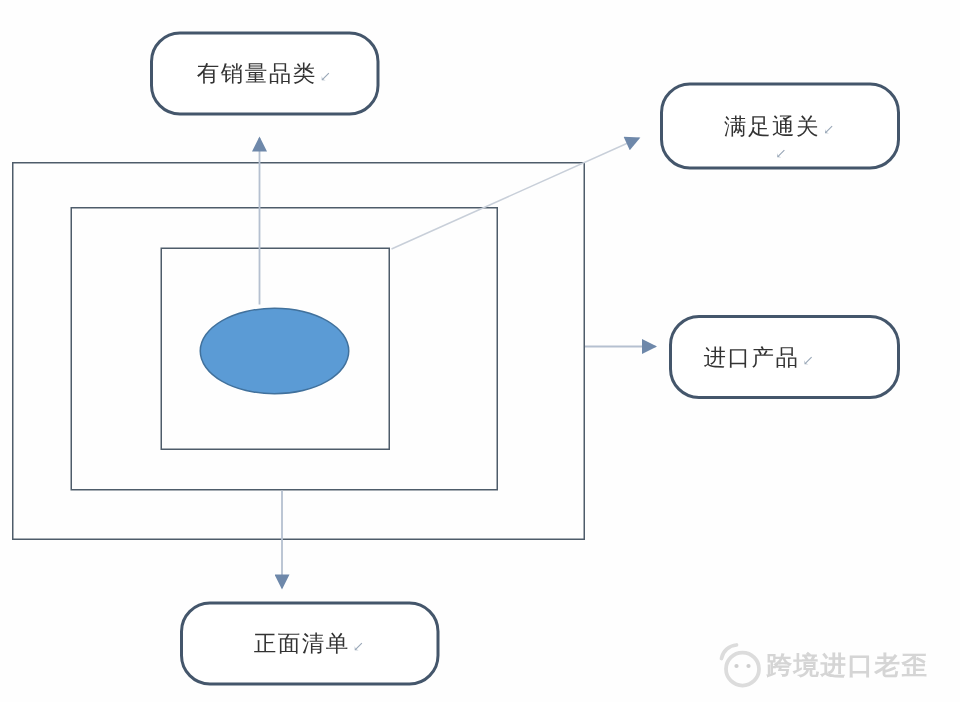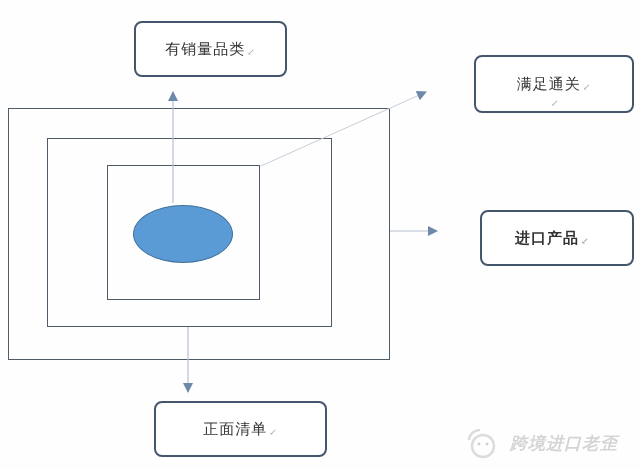--- a/index.html
+++ b/index.html
@@ -11,35 +11,35 @@
   .rect{border:1.5px solid #4e5c6a;background:transparent;}
   .rect-outer{left:8px;top:108px;width:382px;height:252px;}
   .rect-middle{left:47px;top:138px;width:285px;height:189px;}
   .rect-inner{left:107px;top:165px;width:153px;height:135px;}
   .ellipse{
     left:133px;top:205px;width:100px;height:58px;border-radius:50%;
     background:#5b9bd5;border:1.5px solid #41719c;
   }
   .node{
     position:absolute;box-sizing:border-box;background:#ffffff;
-    border:2px solid #44566b;border-radius:8px;
+    border:2px solid #44566b;border-radius:20px;
     display:flex;align-items:center;justify-content:center;
-    font-size:15px;color:#333333;letter-spacing:1px;margin-left:34px;
+    font-size:15px;color:#333333;letter-spacing:1px;
   }
   .node-top{left:100px;top:21px;width:153px;height:56px;}
   .node-clearance{left:440px;top:55px;width:160px;height:58px;}
-  .node-import{left:446px;top:210px;width:154px;height:56px;justify-content:flex-start;padding-left:33px;font-weight:bold;}
+  .node-import{left:446px;top:210px;width:154px;height:56px;justify-content:flex-start;padding-left:21px;}
   .node-positive{left:120px;top:401px;width:173px;height:56px;}
   .ret{font-size:9px;color:#9aa8b8;margin-left:2px;transform:translateY(3px);}
   .ret2{position:absolute;left:48%;bottom:3px;font-size:9px;color:#9aa8b8;}
   svg.arrows{position:absolute;left:0;top:0;pointer-events:none;}
   .al{stroke:#b5c0d0;stroke-width:1.2;}
   .al-light{stroke:#c8cfd9;stroke-width:1;}
   .watermark{
-    position:absolute;left:464px;top:426px;display:flex;align-items:center;gap:12px;font-style:italic;
+    position:absolute;left:476px;top:426px;display:flex;align-items:center;gap:1px;
   }
   .wm-text{
     font-family:"DejaVu Sans","Liberation Sans",sans-serif;
     font-weight:700;font-size:17px;color:#d5d5d5;letter-spacing:1px;white-space:nowrap;
   }
 </style>
 </head>
 <body>
 
 <div class="canvas">

